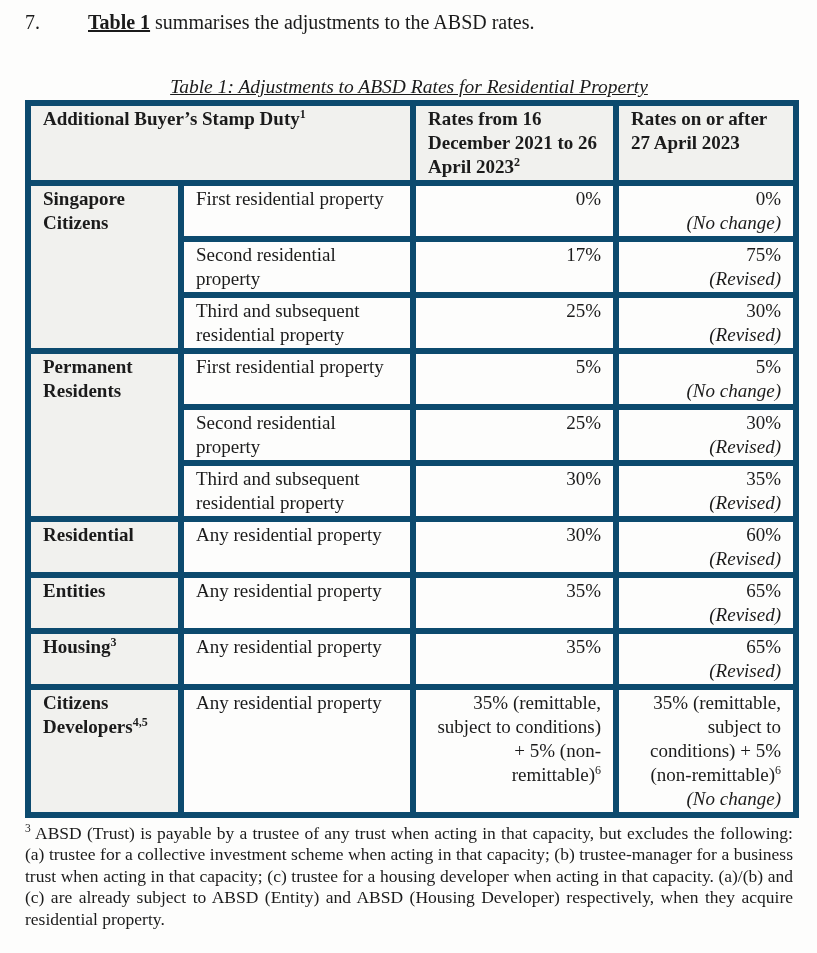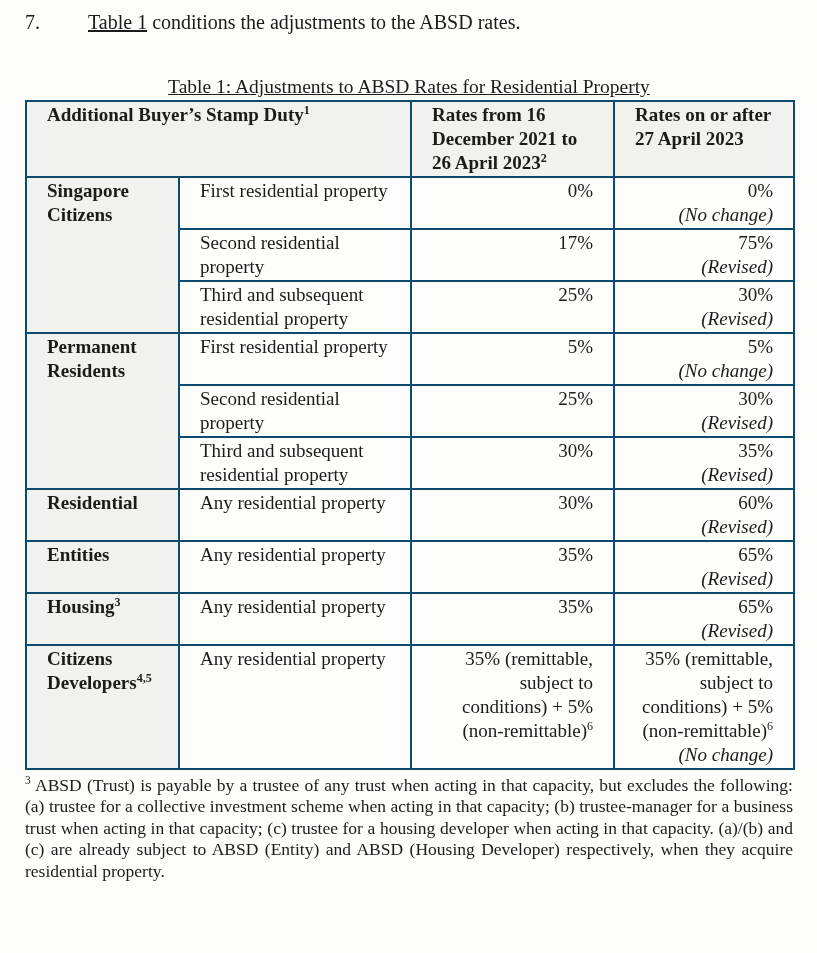--- a/index.html
+++ b/index.html
@@ -9,44 +9,44 @@
     background: #fdfdfc;
     color: #1b1b1b;
     font-family: "Liberation Serif", serif;
     overflow: hidden;
   }
   .page { padding: 8px 24px 0 25px; }
 
   
   .intro { display: flex; font-size: 20px; line-height: 28px; margin: 0; }
   .intro .num { width: 63px; flex: 0 0 63px; }
-  .ref { text-decoration: underline; }
+  .ref { text-decoration: underline; font-weight: bold; }
 
   
   .table-title {
     width: 768px;
     text-align: center;
     font-size: 19.5px;
     line-height: 25px;
     margin-top: 38px;
   }
-  .table-title .t { text-decoration: underline; }
+  .table-title .t { text-decoration: underline; font-style: italic; }
 
   
   table.rates {
     width: 768px;
     border-collapse: collapse;
     table-layout: fixed;
     border: 2px solid #2e2e2e;
     margin-top: 1px;
   }
   table.rates th, table.rates td {
-    border: 2px solid #0c4a6e;
+    border: 6px solid #0c4a6e;
     vertical-align: top;
-    padding: 1px 20px;
+    padding: 1px 12px;
     font-size: 19px;
     line-height: 24px;
   }
   thead tr { height: 74px; }
   tr.row { height: 50px; }
   tr.row-hd { height: 122px; }
   th {
     background: #f1f1ee;
     font-weight: bold;
     text-align: left;
@@ -70,21 +70,21 @@
   .fn { margin: 0; }
   .fn sup { font-size: 11.5px; }
 </style>
 </head>
 <body>
 
 <div class="page">
 
   <p class="intro">
     <span class="num">7.</span>
-    <span><span class="ref">Table 1</span><span> conditions the adjustments to the ABSD rates.</span></span>
+    <span><span class="ref">Table 1</span><span> summarises the adjustments to the ABSD rates.</span></span>
   </p>
 
   <div class="table-title">
     <span class="t">Table 1: Adjustments to ABSD Rates for Residential Property</span>
   </div>
 
   <table class="rates">
     <colgroup>
       <col style="width:153px">
         <col style="width:232px">

